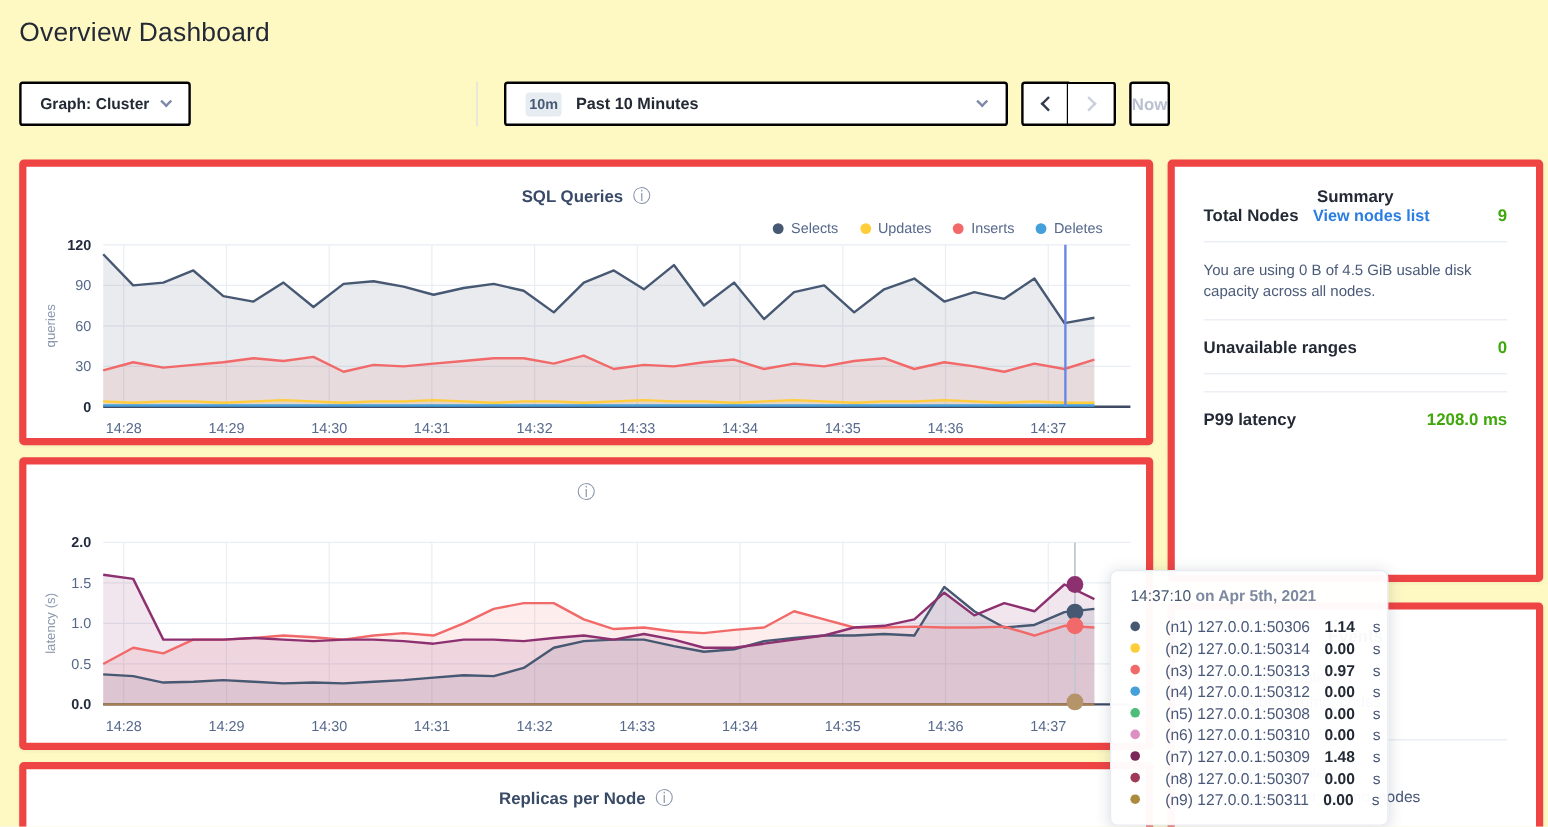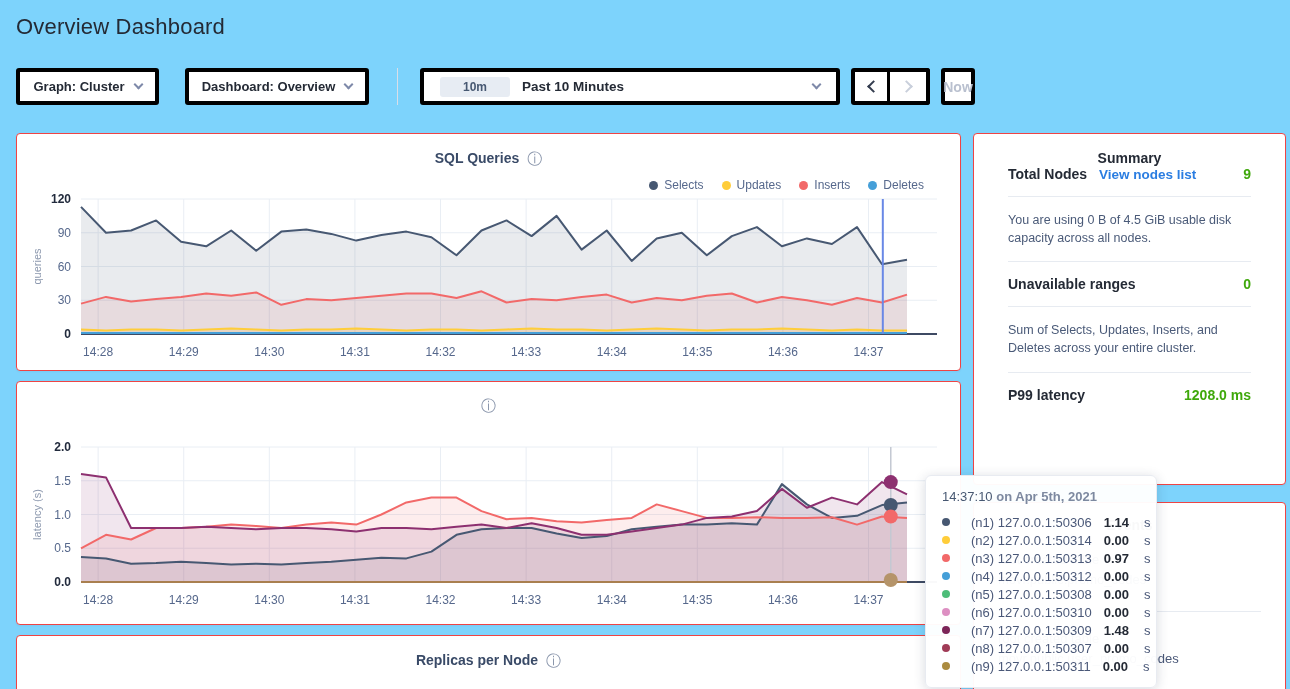--- a/index.html
+++ b/index.html
@@ -1,47 +1,47 @@
 <!DOCTYPE html>
 <html><head>
 <meta charset="utf-8">
 <style>
   * { margin:0; padding:0; box-sizing:border-box; }
   html,body { width:1290px; height:689px; overflow:hidden; }
   body { font-family:"Liberation Sans", sans-serif; background:#f4f6fa; }
-  .page { position:relative; width:1290px; height:689px; background:#7dd3fc; overflow:hidden; }
+  .page { position:relative; width:1290px; height:689px; background:#fef9c3; overflow:hidden; }
 
   .page-title { position:absolute; left:16px; top:14px; font-size:22px; font-weight:500; color:#242a35; letter-spacing:0.2px; }
 
   
   .controls { position:absolute; left:0; top:68px; height:37px; width:100%; }
-  .btn { position:absolute; top:0; height:37px; background:#fff; border:4px solid #000000; border-radius:3px;
+  .btn { position:absolute; top:0; height:37px; background:#fff; border:2px solid #000000; border-radius:3px;
          display:flex; align-items:center; justify-content:center; font-size:13px; font-weight:bold; color:#242a35; cursor:pointer; }
   .dd-graph { left:16px; width:143px; gap:10px; }
   .dd-dash  { left:185px; width:184px; gap:10px; }
   .chev { width:7px; height:7px; border-right:2px solid #7e89a9; border-bottom:2px solid #7e89a9;
           transform:rotate(45deg); margin-top:-4px; display:inline-block; }
   .ctrl-divider { position:absolute; left:397px; top:0; width:1px; height:37px; background:#d9dee8; }
   .time-sel { left:420px; width:420px; justify-content:flex-start; padding:0 16px; gap:12px; }
-  .time-badge { background:#e7ecf3; color:#475872; font-size:12px; font-weight:bold; padding:3px 23px; border-radius:3px; }
+  .time-badge { background:#e7ecf3; color:#475872; font-size:12px; font-weight:bold; padding:3px 3px; border-radius:3px; }
   .time-label { font-size:13.5px; font-weight:bold; color:#242a35; }
   .time-chev { position:absolute; right:16px; }
   .arrow-btn { width:40px; }
   .arrow-prev { left:851px; border-top-right-radius:0; border-bottom-right-radius:0; }
   .arrow-next { left:890px; border-top-left-radius:0; border-bottom-left-radius:0; border-left:none; }
   .chev-left  { width:9px; height:9px; border-left:2.5px solid #333c4e; border-bottom:2.5px solid #333c4e; transform:rotate(45deg); margin-left:4px; }
   .chev-right { width:9px; height:9px; border-right:2.5px solid #c9cfdb; border-top:2.5px solid #c9cfdb; transform:rotate(45deg); margin-right:4px; }
   .now-btn { left:941px; width:34px; color:#b9c0cf; font-size:14px; }
 
   
-  .panel { position:absolute; background:#fff; border:1px solid #ef4444; border-radius:4px; box-shadow:0 1px 2px rgba(50,60,90,0.05); }
+  .panel { position:absolute; background:#fff; border:6px solid #ef4444; border-radius:4px; box-shadow:0 1px 2px rgba(50,60,90,0.05); }
   .panel-sql      { left:16px; top:133px; width:945px; height:238px; }
   .panel-latency  { left:16px; top:381px; width:945px; height:244px; }
   .panel-replicas { left:16px; top:635px; width:945px; height:120px; }
-  .panel-summary  { left:973px; top:133px; width:313px; height:352px; padding:16px 34px 0; }
+  .panel-summary  { left:973px; top:133px; width:313px; height:352px; padding:16px 24px 0; }
   .panel-events   { left:973px; top:502px; width:313px; height:220px; padding:14px 24px 0; }
 
   .chart-title { position:absolute; top:16px; left:0; right:0; display:flex; align-items:center; justify-content:center; gap:8px;
                  font-size:14px; font-weight:bold; color:#394a67; }
   .info-icon { font-size:15px; font-weight:normal; color:#8995ab; line-height:1; }
 
   .legend { position:absolute; top:44px; right:36px; display:flex; gap:18px; align-items:center; }
   .legend-item { display:flex; align-items:center; gap:6px; font-size:12px; color:#56688c; }
   .legend-dot { width:9px; height:9px; border-radius:50%; display:inline-block; }
 
@@ -78,24 +78,20 @@
 </head>
 <body>
 
 <div class="page">
 
   <h1 class="page-title">Overview Dashboard</h1>
 
   <div class="controls">
     <div class="btn dd-graph">
       <span>Graph: Cluster</span>
-      <span class="chev"></span>
-    </div>
-    <div class="btn dd-dash">
-      <span>Dashboard: Overview</span>
       <span class="chev"></span>
     </div>
     <div class="ctrl-divider"></div>
     <div class="btn time-sel">
       <span class="time-badge">10m</span>
       <span class="time-label">Past 10 Minutes</span>
       <span class="chev time-chev"></span>
     </div>
     <div class="btn arrow-btn arrow-prev">
       <span class="chev-left"></span>
@@ -242,21 +238,20 @@
 
     <div class="sdesc">You are using 0 B of 4.5 GiB usable disk capacity across all nodes.</div>
     <div class="sdiv"></div>
 
     <div class="srow">
       <span class="slabel">Unavailable ranges</span>
       <span class="sval">0</span>
     </div>
     <div class="sdiv"></div>
 
-    <div class="sdesc">Sum of Selects, Updates, Inserts, and Deletes across your entire cluster.</div>
     <div class="sdiv"></div>
 
     <div class="srow">
       <span class="slabel">P99 latency</span>
       <span class="sval">1208.0 ms</span>
     </div>
   </div>
 
   <div class="panel panel-events">
     <div class="panel-title">Events</div>

